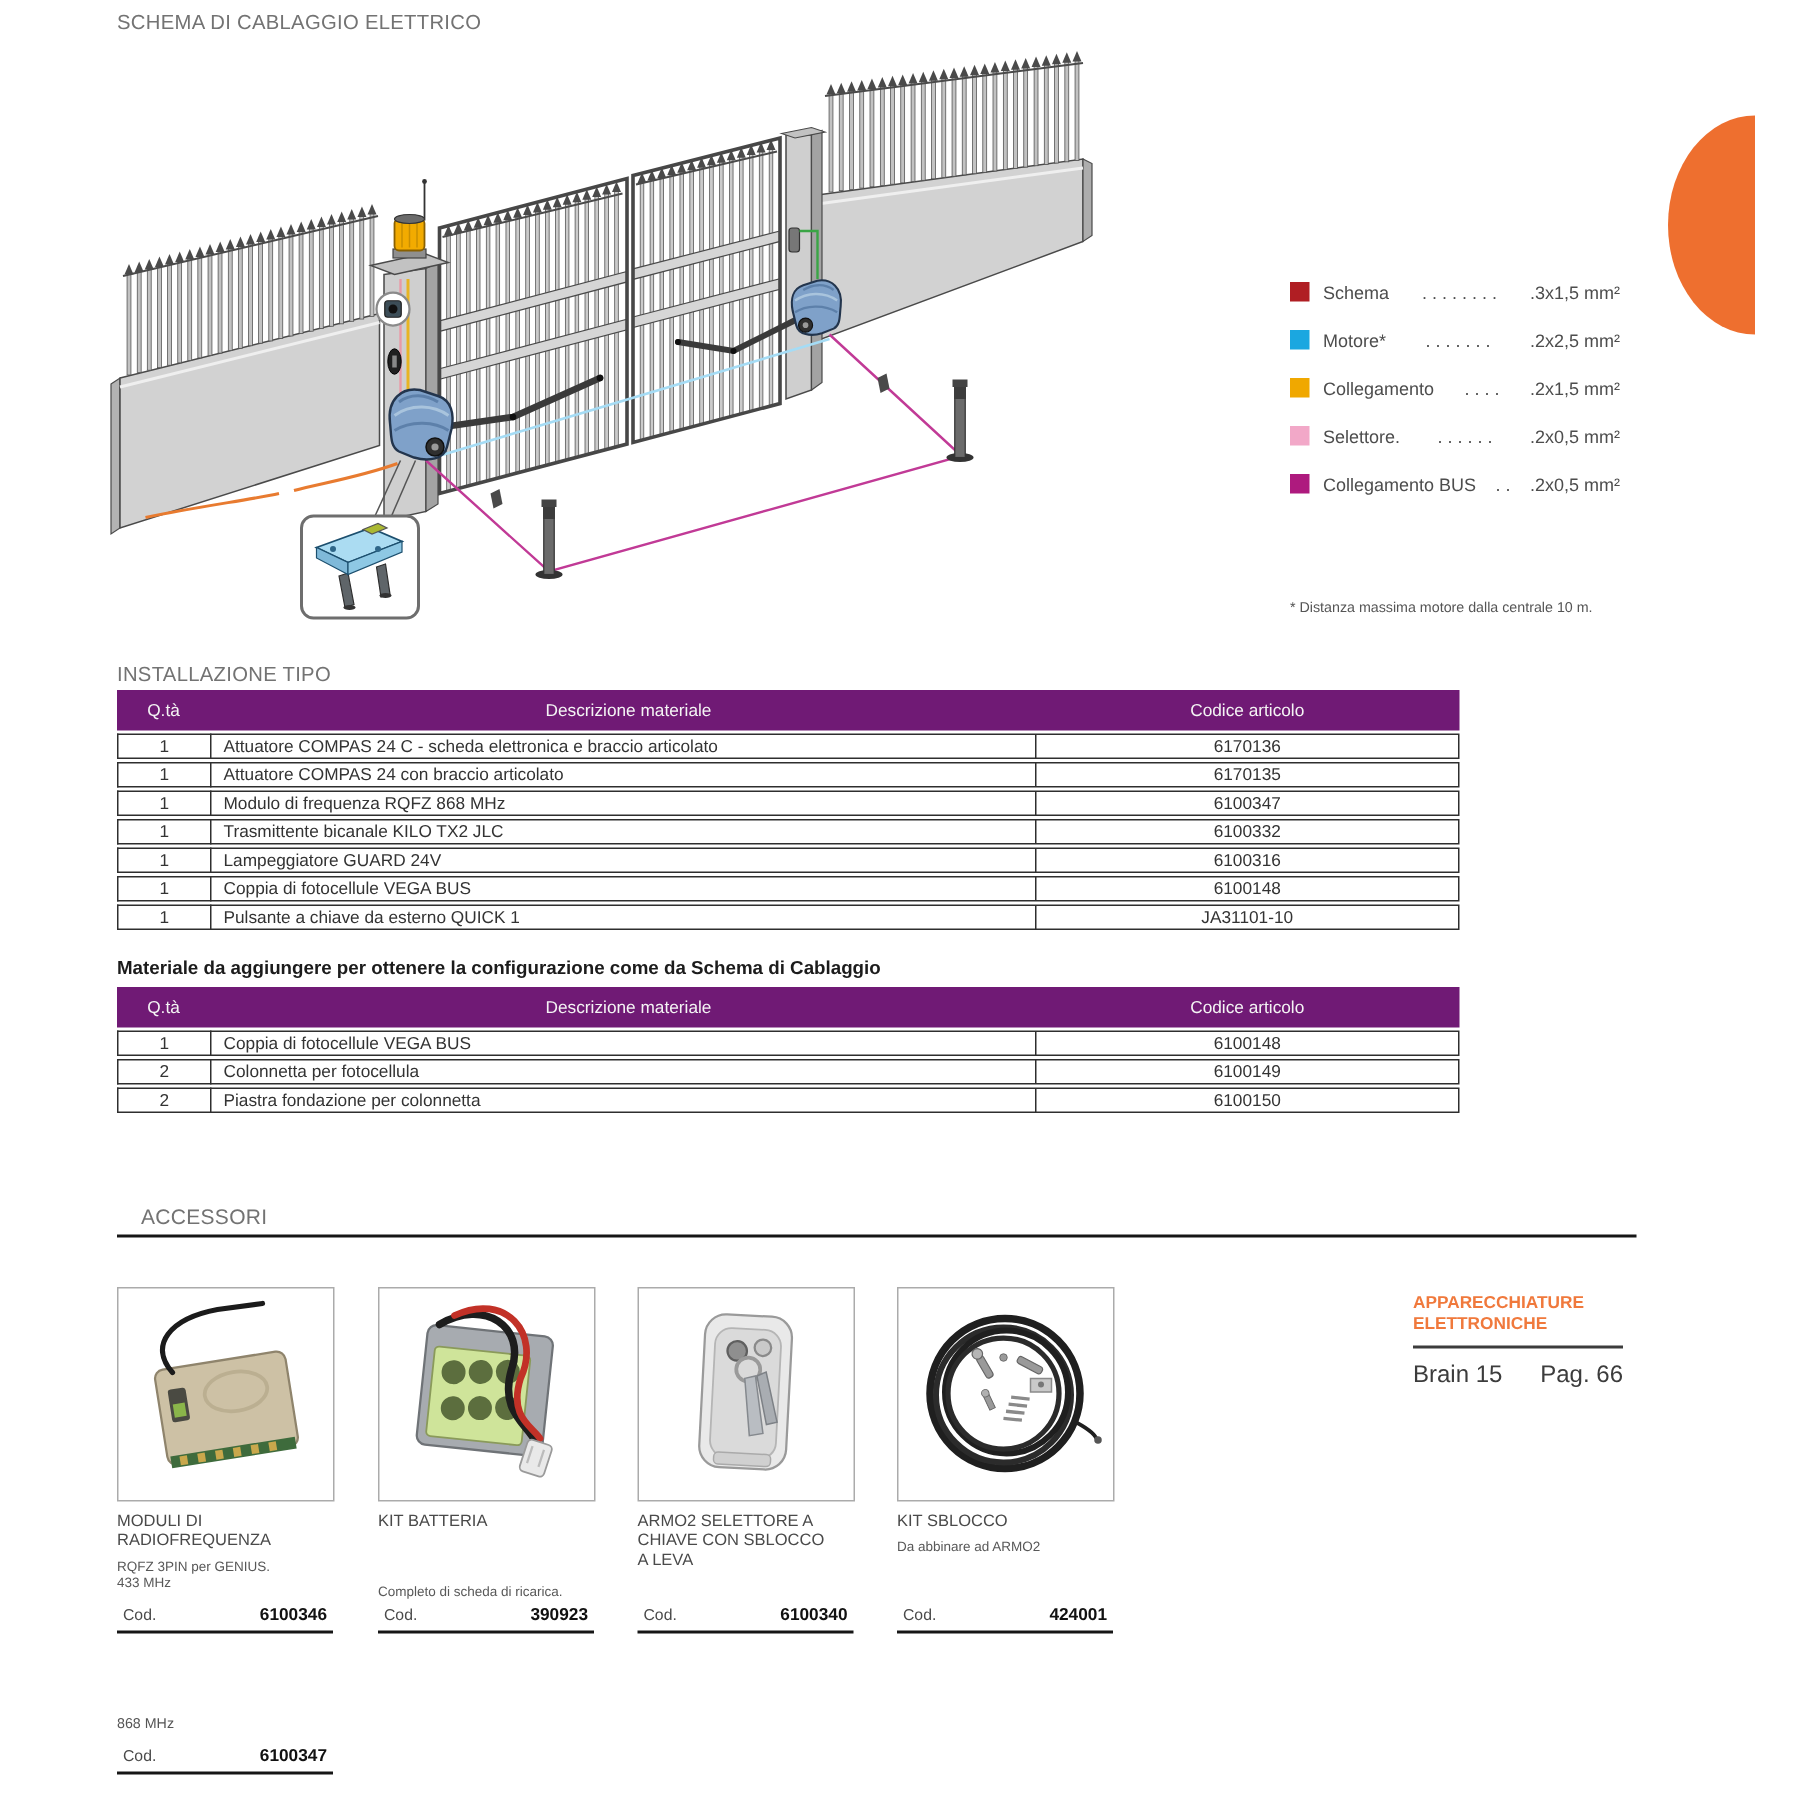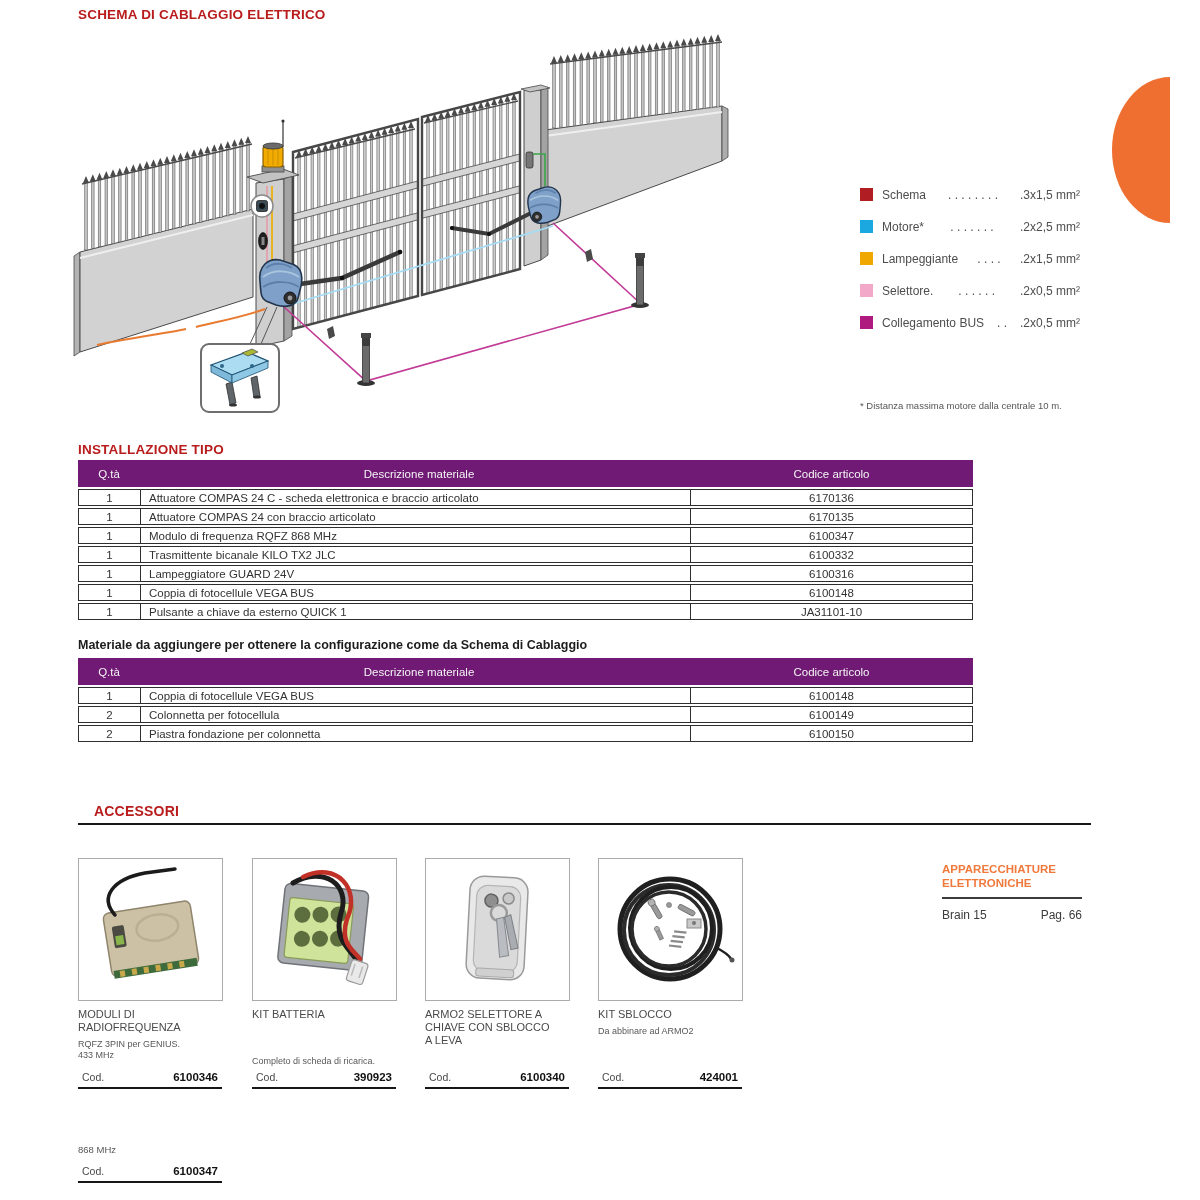--- a/index.html
+++ b/index.html
@@ -1,19 +1,19 @@
 <!DOCTYPE html>
 <html><head>
 <meta charset="utf-8">
 <style>
   html,body{margin:0;padding:0;background:#fff;}
   #page{position:relative;width:1200px;height:1200px;background:#fff;overflow:hidden;
         font-family:"Liberation Sans",sans-serif;color:#333;}
   .abs{position:absolute;}
-  .orange-head{color:#b91c1c;font-weight:bold;font-size:13.5px;letter-spacing:.2px;}
+  .orange-head{color:#737373;font-weight:normal;font-size:13.5px;letter-spacing:.2px;}
   
   #legend{left:860px;top:188px;width:220px;}
   .legend-row{display:flex;align-items:center;height:13px;margin-bottom:19px;font-size:12px;color:#4d4d4d;}
   .legend-swatch{width:13px;height:13px;margin-right:9px;flex:0 0 13px;}
   .legend-dots{flex:1;text-align:center;white-space:nowrap;overflow:hidden;color:#4d4d4d;padding:0 3px;}
   .legend-val{white-space:nowrap;}
   #legend-footnote{left:860px;top:400px;font-size:9.5px;color:#555;}
   
   table.mat{border-collapse:separate;border-spacing:0 2px;table-layout:fixed;width:887px;font-size:11.5px;}
   table.mat th{background:#701a75;color:#F4F4F4;font-weight:normal;height:27px;padding:0;}
@@ -31,21 +31,21 @@
   .pname{font-size:11px;line-height:13px;color:#4a4a4a;white-space:pre-line;}
   .pdesc{font-size:9px;line-height:11px;color:#585858;white-space:pre-line;margin-top:3px;}
   .codrow{width:144px;display:flex;justify-content:space-between;align-items:flex-end;
           border-bottom:2.5px solid #161616;padding:0 4px 4px 4px;box-sizing:border-box;}
   .codrow .lbl{font-size:10.5px;color:#4a4a4a;}
   .codrow .code{font-size:11.5px;font-weight:bold;color:#111;}
   
   #sidebar{left:942px;top:862px;width:140px;}
   #sidebar .head{color:#F0793C;font-weight:bold;font-size:11.5px;line-height:14px;white-space:pre-line;}
   #sidebar .rule{border-top:2px solid #3c3c3c;margin-top:7px;}
-  #sidebar .ref{display:flex;justify-content:space-between;font-size:12px;color:#3c3c3c;margin-top:9px;}
+  #sidebar .ref{display:flex;justify-content:space-between;font-size:16px;color:#3c3c3c;margin-top:9px;}
   #freq-label{left:78px;top:1144px;font-size:9.5px;color:#555;}
 </style>
 </head>
 <body>
 
 <div id="page">
 
   <div class="abs orange-head" style="left:78px;top:7px;">SCHEMA DI CABLAGGIO ELETTRICO</div>
 
   <svg class="abs" style="left:0;top:0;" width="1200" height="445" viewBox="0 0 1200 445">
@@ -348,21 +348,21 @@
       <span class="legend-val">.3x1,5 mm²</span>
     </div>
     <div class="legend-row">
       <span class="legend-swatch" style="background-color: rgb(27, 167, 224);"></span>
       <span>Motore*</span>
       <span class="legend-dots">.  .  .  .  .  .  .</span>
       <span class="legend-val">.2x2,5 mm²</span>
     </div>
     <div class="legend-row">
       <span class="legend-swatch" style="background-color: rgb(240, 168, 0);"></span>
-      <span>Lampeggiante</span>
+      <span>Collegamento</span>
       <span class="legend-dots">.  .  .  .</span>
       <span class="legend-val">.2x1,5 mm²</span>
     </div>
     <div class="legend-row">
       <span class="legend-swatch" style="background-color: rgb(242, 168, 200);"></span>
       <span>Selettore.</span>
       <span class="legend-dots">.  .  .  .  .  .</span>
       <span class="legend-val">.2x0,5 mm²</span>
     </div>
     <div class="legend-row">

